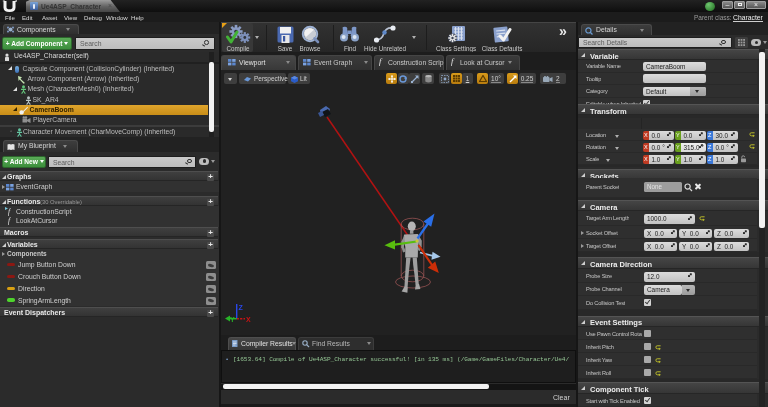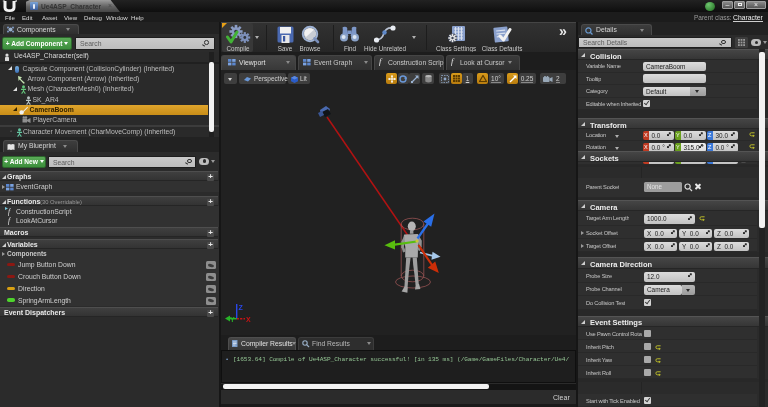--- a/index.html
+++ b/index.html
@@ -544,21 +544,21 @@
       </g>
     </svg>
 <div class="a" style="left:751px;top:39px;width:10px;height:7px;border-radius:3.5px;background:#bdbdbd"></div>
 <div class="a" style="left:754.5px;top:40.8px;width:3.4px;height:3.4px;border-radius:50%;background:#2d2d2d"></div>
 <div class="dtri" style="left:762.5px;top:41px;border-top-color:#9a9a9a"></div>
 
 <div class="a" style="left:641px;top:60px;width:1px;height:347px;background:#242424"></div>
 
 <div class="sect" style="top:49px;height:11px">
       <div class="tri" style="left:3px;top:3px"></div>
-      <div class="t hdr">Collision</div>
+      <div class="t hdr">Variable</div>
     </div>
 <div class="row" style="top:60px;height:12.5px">
       <span class="a lbl tx" style="left:8px;top:3px">Variable Name</span>
       <div class="fld a" style="left:65px;top:1.5px;width:63px;height:9px;line-height:9px;padding-left:3px">CameraBoom</div>
     </div>
 <div class="row" style="top:72.5px;height:12.5px">
       <span class="a lbl tx" style="left:8px;top:3px">Tooltip</span>
       <div class="fld a" style="left:65px;top:1.5px;width:63px;height:9px"></div>
     </div>
 <div class="row" style="top:85px;height:12.5px">
@@ -566,21 +566,21 @@
       <div class="fld a" style="left:65px;top:1.5px;width:63px;height:9px;line-height:9px;padding-left:3px">Default</div>
       <div class="a" style="left:112px;top:1.5px;width:16px;height:9px;background:linear-gradient(180deg,#b8b8b8,#9c9c9c);border-radius:0 2px 2px 0"></div>
       <div class="dtri" style="left:117px;top:4.5px;border-top-color:#2a2a2a"></div>
     </div>
 <div class="row" style="top:97.5px;height:12.5px">
       <span class="a lbl tx" style="left:8px;top:3px">Editable when Inherited</span>
       <div class="chk on a" style="left:65px;top:2px"></div>
     </div>
 <div class="a" style="left:578px;top:110px;width:190px;height:8px;background:#282828"></div>
 
-<div class="sect" style="top:118px;height:11px">
+<div class="sect" style="top:104px;height:11px">
       <div class="tri" style="left:3px;top:3px"></div>
       <div class="t hdr">Transform</div>
     </div>
 <div class="row" style="top:129px;height:12px">
  <span class="a lbl tx" style="left:8px;top:2.5px">Location</span>
       <div class="dtri" style="left:37px;top:5.5px"></div>
  <div class="a" style="left:65px;top:1.5px;width:5.5px;height:9px;background:#bf3a22;border-radius:2px 0 0 2px;color:#fff;font-size:5.5px;line-height:9px;text-align:center">X</div>
       <div class="fld a" style="left:70.5px;top:1.5px;width:25px;height:9px;line-height:9px;padding-left:3px;border-radius:0 2px 2px 0">0.0</div>
       <div class="spin" style="left:89px;top:4.5px"></div>
  <div class="a" style="left:97px;top:1.5px;width:5.5px;height:9px;background:#6aa01e;border-radius:2px 0 0 2px;color:#fff;font-size:5.5px;line-height:9px;text-align:center">Y</div>
@@ -623,21 +623,21 @@
  <div class="a" style="left:129px;top:1.5px;width:5.5px;height:9px;background:#3b78d8;border-radius:2px 0 0 2px;color:#fff;font-size:5.5px;line-height:9px;text-align:center">Z</div>
       <div class="fld a" style="left:134.5px;top:1.5px;width:25px;height:9px;line-height:9px;padding-left:3px;border-radius:0 2px 2px 0">1.0</div>
       <div class="spin" style="left:153px;top:4.5px"></div>
  <svg class="a" style="left:162px;top:2px" width="7" height="8">
         <path d="M1.8 3.5 L1.8 2.2 Q1.8 0.8 3.2 0.8 Q4.6 0.8 4.6 2.2" fill="none" stroke="#9a9a9a" stroke-width="1"></path>
         <rect x="1" y="3.5" width="5" height="3.8" rx="0.7" fill="#9a9a9a"></rect>
       </svg>
 </div>
 <div class="a" style="left:578px;top:165px;width:190px;height:2px;background:#282828"></div>
 
-<div class="sect" style="top:151px;height:11px">
+<div class="sect" style="top:169px;height:11px">
       <div class="tri" style="left:3px;top:3px"></div>
       <div class="t hdr">Sockets</div>
     </div>
 <div class="row" style="top:178px;height:20px">
  <span class="a lbl tx" style="left:8px;top:6px">Parent Socket</span>
  <div class="a" style="left:66px;top:4px;width:38px;height:10px;background:#9d9d9d;border-radius:1.5px;color:#e2e2e2;font-size:6.3px;line-height:10px;padding-left:3px">None</div>
  <svg class="a" style="left:106px;top:4.5px" width="9" height="9">
         <circle cx="3.6" cy="3.6" r="2.6" fill="none" stroke="#d8d8d8" stroke-width="1.2"></circle>
         <line x1="5.4" y1="5.4" x2="8" y2="8" stroke="#d8d8d8" stroke-width="1.3"></line>
       </svg>
@@ -728,20 +728,24 @@
 <div class="row" style="top:366px;height:13px">
       <span class="a lbl tx" style="left:8px;top:3.5px">Inherit Roll</span>
       <div class="chk off a" style="left:66px;top:2.5px"></div>
       <svg class="undo" style="left:77px;top:3.5px" width="7" height="7">
         <path d="M5.6 1.8 L2.2 1.8 Q0.9 1.8 0.9 3.2 Q0.9 4.8 2.4 4.8 L4.2 4.8" fill="none" stroke="#b9b92a" stroke-width="1"></path>
         <path d="M3.9 3.4 L5.9 4.8 L3.9 6.2 Z" fill="#b9b92a"></path>
       </svg>
     </div>
 <div class="a" style="left:578px;top:379px;width:190px;height:3px;background:#282828"></div>
 
+<div class="sect" style="top:382px;height:11.5px">
+      <div class="tri" style="left:3px;top:3px"></div>
+      <div class="t hdr">Component Tick</div>
+    </div>
 <div class="row" style="top:393.5px;height:13.5px">
       <span class="a lbl tx" style="left:8px;top:4px">Start with Tick Enabled</span>
       <div class="chk on a" style="left:66px;top:3px"></div>
     </div>
 
 <div class="a" style="left:759px;top:49px;width:6px;height:358px;background:#232323"></div>
 <div class="a" style="left:759px;top:52px;width:6px;height:176px;background:#f2f2f2;border-radius:2px"></div>
 
 </div>
 

